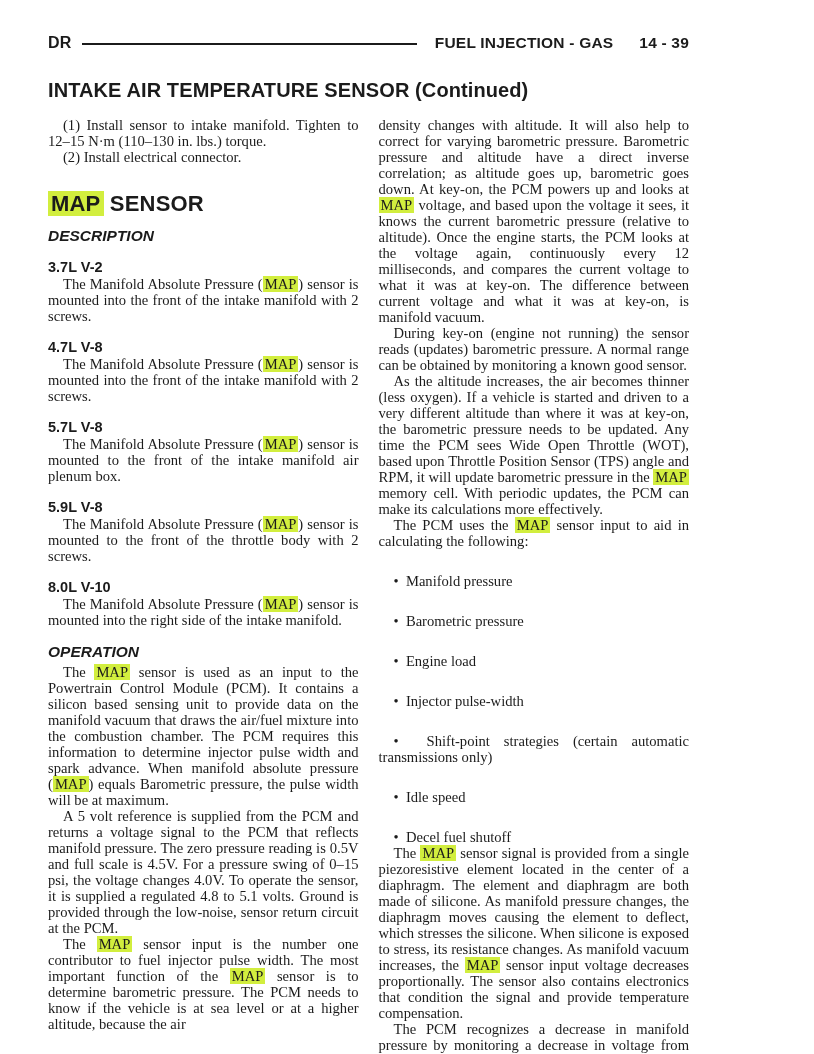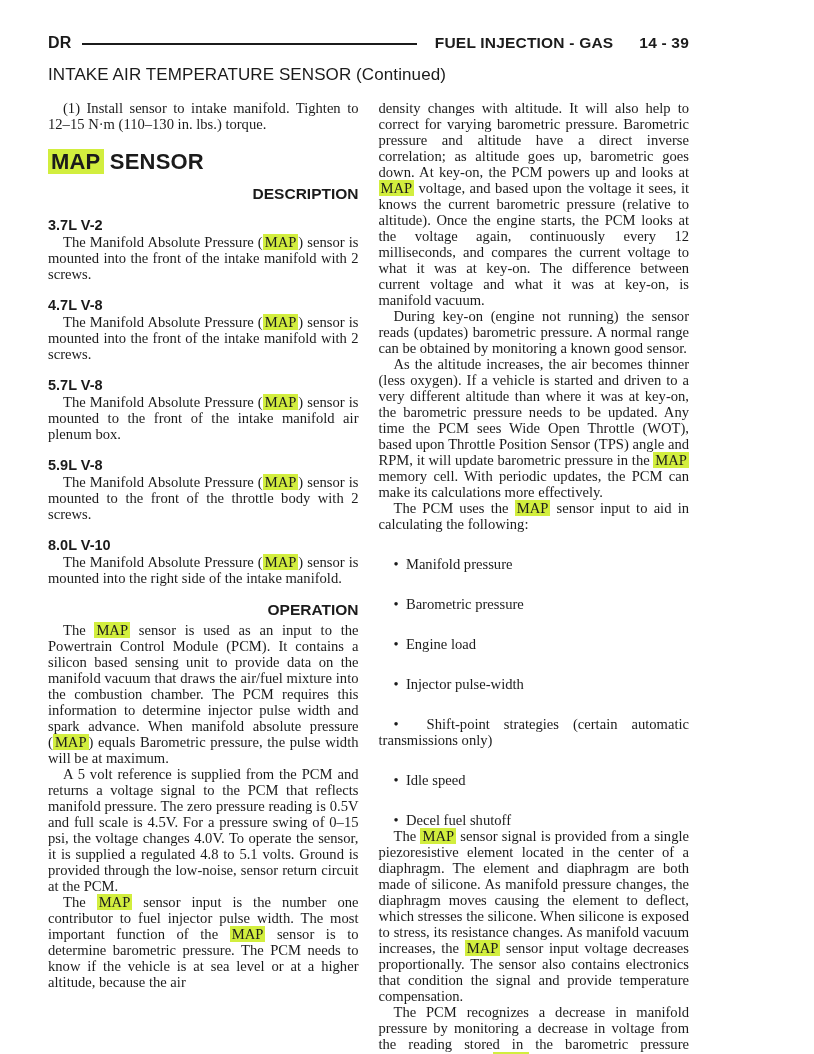--- a/index.html
+++ b/index.html
@@ -13,38 +13,38 @@
   .page { width:730px; height:1054px; padding:34px 41px 20px 48px; overflow:hidden; background:#fff; }
 
   
   .header-row { display:flex; align-items:center; font-family:"Liberation Sans",sans-serif; font-weight:bold; font-size:15.5px; letter-spacing:.2px; }
   .model-code { flex:0 0 auto; font-size:16px; }
   .header-rule { flex:1 1 auto; border-top:2px solid #1b1b1b; margin:1px 18px 0 10px; max-width:418px; }
   .section-title { flex:0 0 auto; }
   .page-number { flex:0 0 auto; margin-left:26px; }
 
   .continued-heading {
-    font-family:"Liberation Sans",sans-serif; font-weight:normal; font-size:17px;
-    margin-top:13px; letter-spacing:.1px;
+    font-family:"Liberation Sans",sans-serif; font-weight:bold; font-size:20px;
+    margin-top:27px; letter-spacing:.1px;
   }
 
   
   .columns { display:flex; gap:20px; margin-top:15px; }
   .col { flex:1 1 0; font-size:14.6px; line-height:16px; text-align:justify; }
 
   .par { text-indent:15px; }
   .par.noindent { text-indent:0; }
 
   .main-heading {
     font-family:"Liberation Sans",sans-serif; font-weight:bold; font-size:22px;
-    margin:22px 0 0 0; text-align:left; letter-spacing:.2px;
+    margin:31px 0 0 0; text-align:left; letter-spacing:.2px;
   }
   .sub-heading {
     font-family:"Liberation Sans",sans-serif; font-weight:bold; font-size:15.5px;
-    margin:16px 0 0 0; text-align:right;
+    margin:16px 0 0 0; text-align:left;font-style:italic;
   }
   .engine-heading {
     font-family:"Liberation Sans",sans-serif; font-weight:bold; font-size:14.5px;
     margin:15px 0 1px 0; text-align:left;
   }
   .engine-section .par { text-indent:15px; }
   .after-heading { margin-top:14px; }
 
   mark.hl { background:var(--hl,#d2ee3e); color:inherit; padding:0 2px; }
   .main-heading mark.hl { padding:0 3px; }
@@ -66,20 +66,21 @@
     <span class="section-title" data-name="section-title">FUEL INJECTION - GAS</span>
     <span class="page-number" data-name="page-number">14 - 39</span>
   </div>
 
   <div class="continued-heading" data-name="continued-heading">INTAKE AIR TEMPERATURE SENSOR (Continued)</div>
 
   <div class="columns" data-name="two-column-body">
 
     <div class="col" data-name="left-column">
       <div class="par" data-name="install-step">(1) Install sensor to intake manifold. Tighten to 12–15 N·m (110–130 in. lbs.) torque.</div>
+      <div class="par" data-name="install-step">(2) Install electrical connector.</div>
 
       <h1 class="main-heading" data-name="map-sensor-heading"><mark class="hl" data-name="highlighted-term">MAP</mark> SENSOR</h1>
 
       <h2 class="sub-heading" data-name="description-heading">DESCRIPTION</h2>
 
       <div class="engine-section" data-name="engine-section-3-7l">
         <h3 class="engine-heading" data-name="engine-heading">3.7L V-2</h3>
         <div class="par" data-name="paragraph">The Manifold Absolute Pressure (<mark class="hl" data-name="highlighted-term">MAP</mark>) sensor is mounted into the front of the intake manifold with 2 screws.</div>
       </div>
       <div class="engine-section" data-name="engine-section-4-7l">

